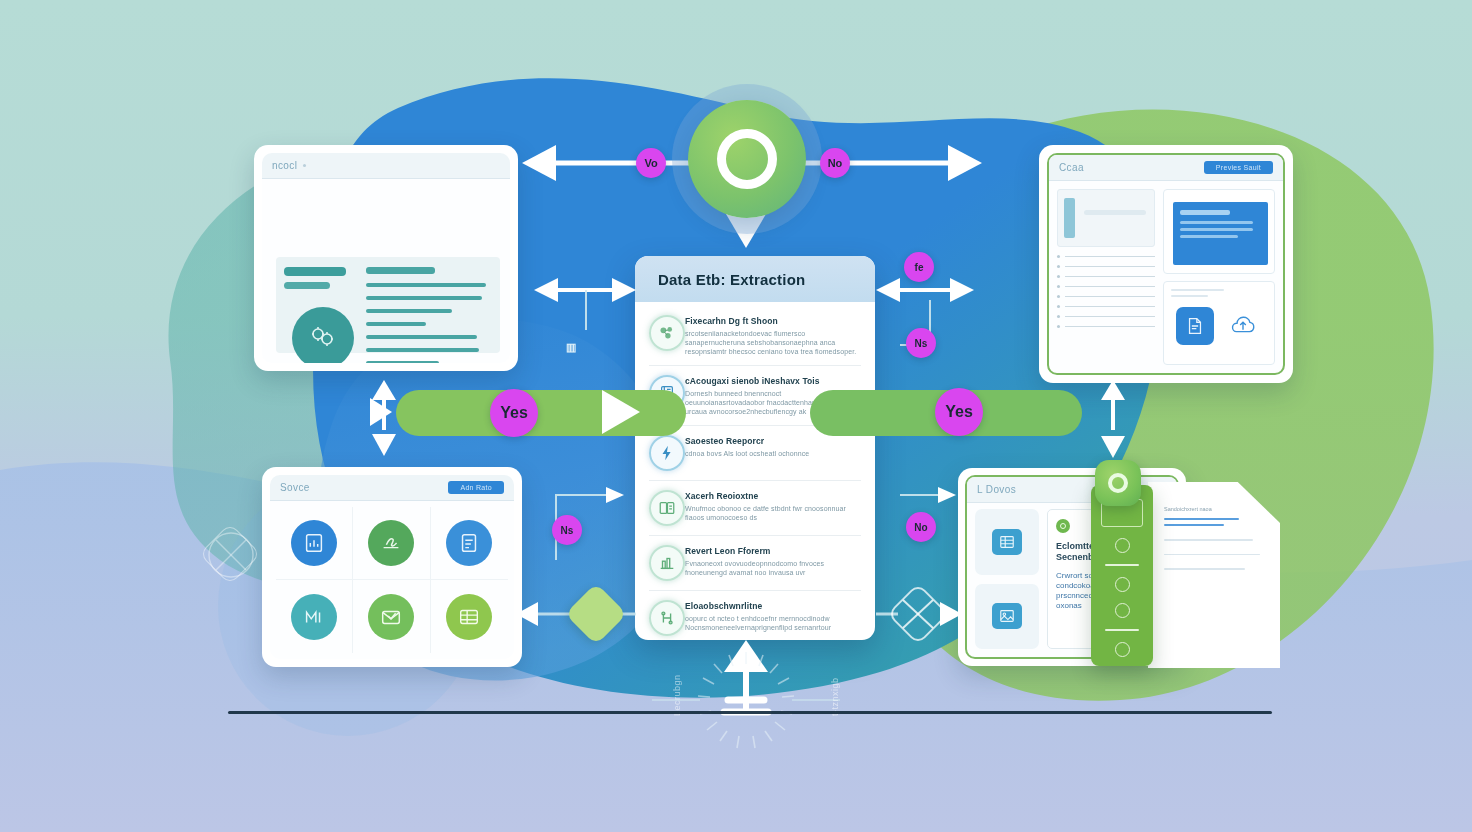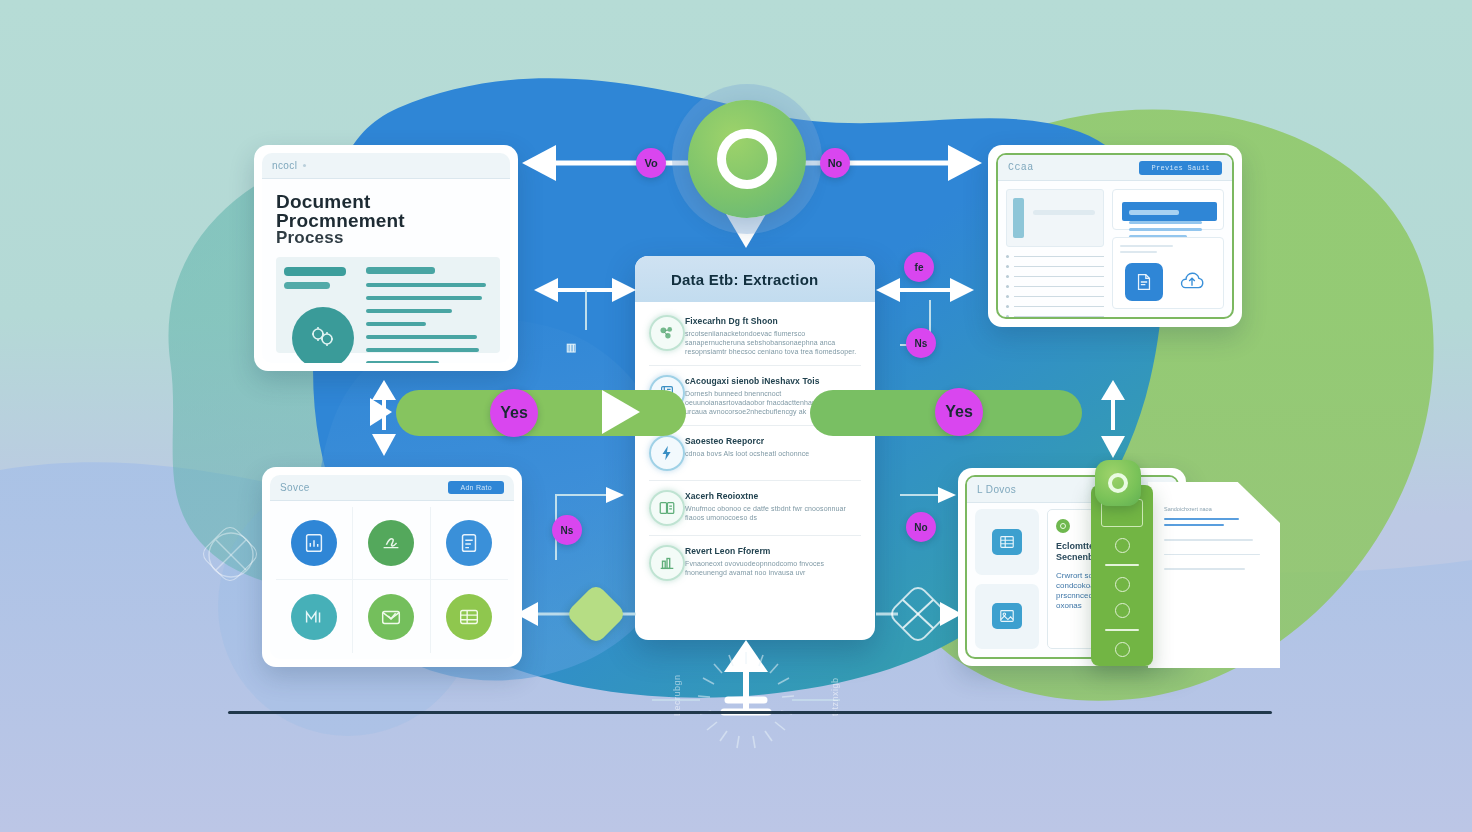--- a/index.html
+++ b/index.html
@@ -94,21 +94,21 @@
   
   #p2 {
     position:absolute; left:635px; top:256px; width:240px; height:384px;
     background:#fff; border-radius:13px;
     box-shadow: 0 12px 30px rgba(20,50,80,.26);
     overflow:hidden;
   }
   #p2 .hdr {
     height:46px;
     background: linear-gradient(180deg,#cfe2f2 0%, #c2dcef 100%);
-    display:flex; align-items:center; padding-left:36px;
+    display:flex; align-items:center; padding-left:23px;
   }
   #p2 .hdr span {
     font-size:15px; font-weight:700; color:#12303f;
     filter: blur(.25px); letter-spacing:.2px;
   }
   .feat-list { padding: 4px 14px 10px 14px; }
   .feat {
     display:flex; gap:0; padding:9px 0 9px 0;
     border-bottom:1px solid #e9eef1;
     align-items:flex-start;
@@ -126,21 +126,21 @@
   .feat-title {
     font-size:8.5px; font-weight:700; color:#21424f;
     filter: blur(.35px); margin-bottom:3px; letter-spacing:.1px;
   }
   .feat-body {
     font-size:7px; line-height:9px; color:#7e98a4;
     filter: blur(.4px); letter-spacing:.1px;
   }
 
   
-  #p3 { left:988px; top:145px; width:254px; height:182px;font-family:Liberation Mono, monospace; }
+  #p3 { left:1039px; top:145px; width:254px; height:238px; }
   #p3 .gframe {
     position:absolute; inset:8px;
     border:2px solid #7cb860; border-radius:10px;
     background:#fdfeff; overflow:hidden;
   }
   #p3 .cols { position:absolute; left:0;right:0;top:26px;bottom:0; display:flex; padding:8px; gap:8px;}
   .p3-side { width:45%; }
   .p3-thumb {
     height:58px; background:#f1f6f9; border:1px solid #e2ecf2; border-radius:3px;
     position:relative; margin-bottom:8px;
@@ -470,25 +470,20 @@
   <div class="pill" id="pillA"></div>
   <div class="pill" id="pillB"></div>
 
   <div class="panel" id="p1">
     <div class="panel-inner">
       <div class="titlebar">
         <span class="title-text">ncocl</span>
         <span class="dot-sm"></span>
       </div>
       <div class="body">
-        <div class="p1-head">
-          <span>Document</span>
-          <span class="l2">Procmnement</span>
-          <span class="l3">Process</span>
-        </div>
         <div class="p1-content">
           <div class="p1-left">
             <div class="bar w80"></div>
             <div class="bar w60"></div>
             <div class="p1-circle">
               <svg width="30" height="30" viewBox="0 0 30 30" fill="none" stroke="#dff3f2" stroke-width="1.6">
                 <circle cx="10" cy="11" r="5"></circle>
                   <circle cx="19" cy="16" r="5"></circle>
                 <path d="M10 4v2M4 11h2M10 18v-2M16 11h-2"></path>
                 <path d="M19 9v2M13 16h2M19 23v-2M25 16h-2"></path>
@@ -577,20 +572,34 @@
               <rect x="5" y="8" width="3" height="8"></rect>
             <rect x="10" y="5" width="3" height="11"></rect>
           </svg>
         </div>
         <div class="feat-txt">
           <div class="feat-title">Revert Leon Fforerm</div>
           <div class="feat-body">Fvnaoneoxt ovovuodeopnnodcomo fnvoces fnoneunengd avamat noo invausa uvr</div>
         </div>
       </div>
 
+      <div class="feat">
+        <div class="feat-ic">
+          <svg width="18" height="18" viewBox="0 0 20 20" fill="none" stroke="#5fae7a" stroke-width="1.5">
+            <path d="M6 5v10M14 5v10"></path>
+              <circle cx="6" cy="5" r="1.6"></circle>
+              <circle cx="14" cy="15" r="1.6"></circle>
+            <path d="M6 10h8"></path>
+          </svg>
+        </div>
+        <div class="feat-txt">
+          <div class="feat-title">Eloaobschwnrlitne</div>
+          <div class="feat-body">oopurc ot ncteo t enhdcoefnr mernnocdinodw Nocnsmoneneelvernaprignenflipd sernanrtour</div>
+        </div>
+      </div>
 
     </div>
   </div>
 
   <div class="panel" id="p3">
     <div class="gframe">
       <div class="titlebar">
         <span class="title-text">Ccaa</span>
         <span class="title-badge">Previes Sauit</span>
       </div>

